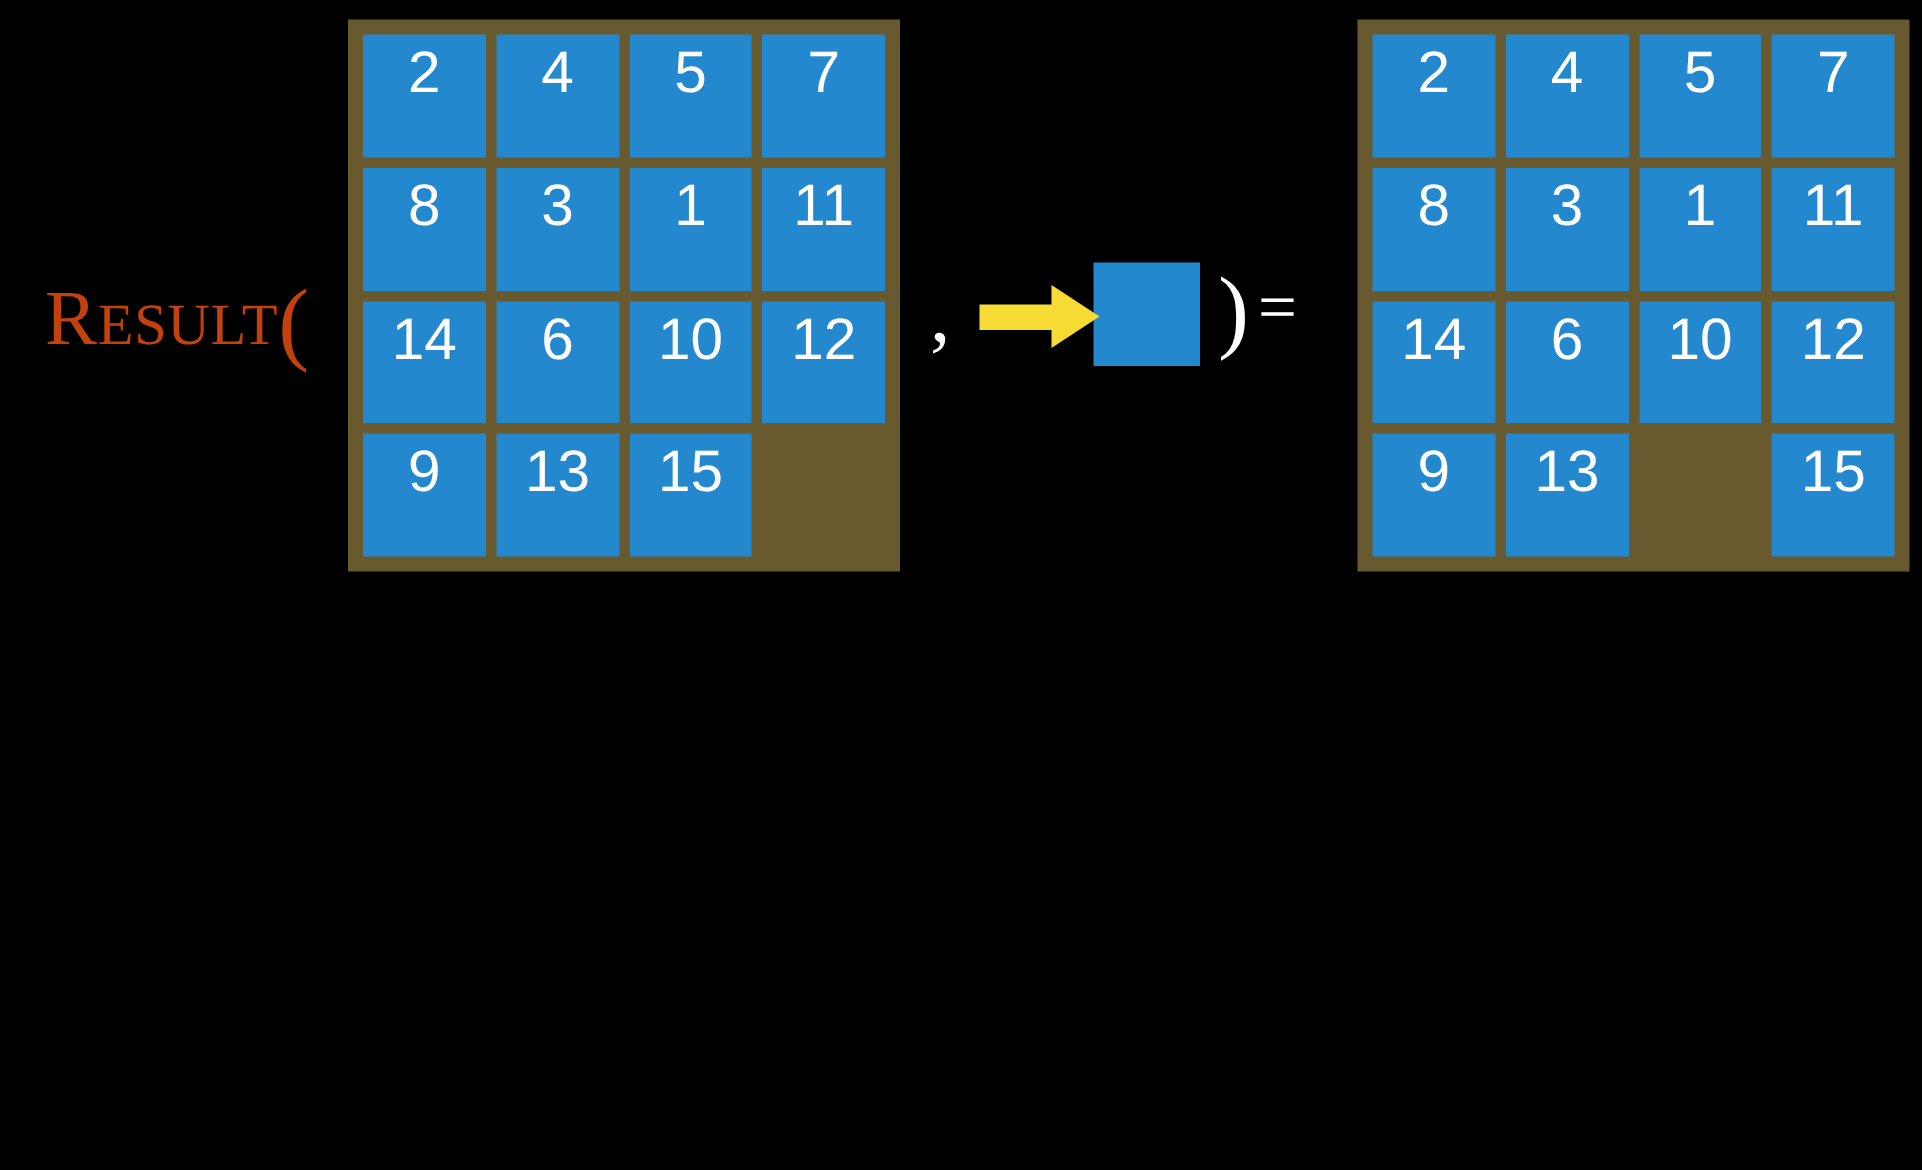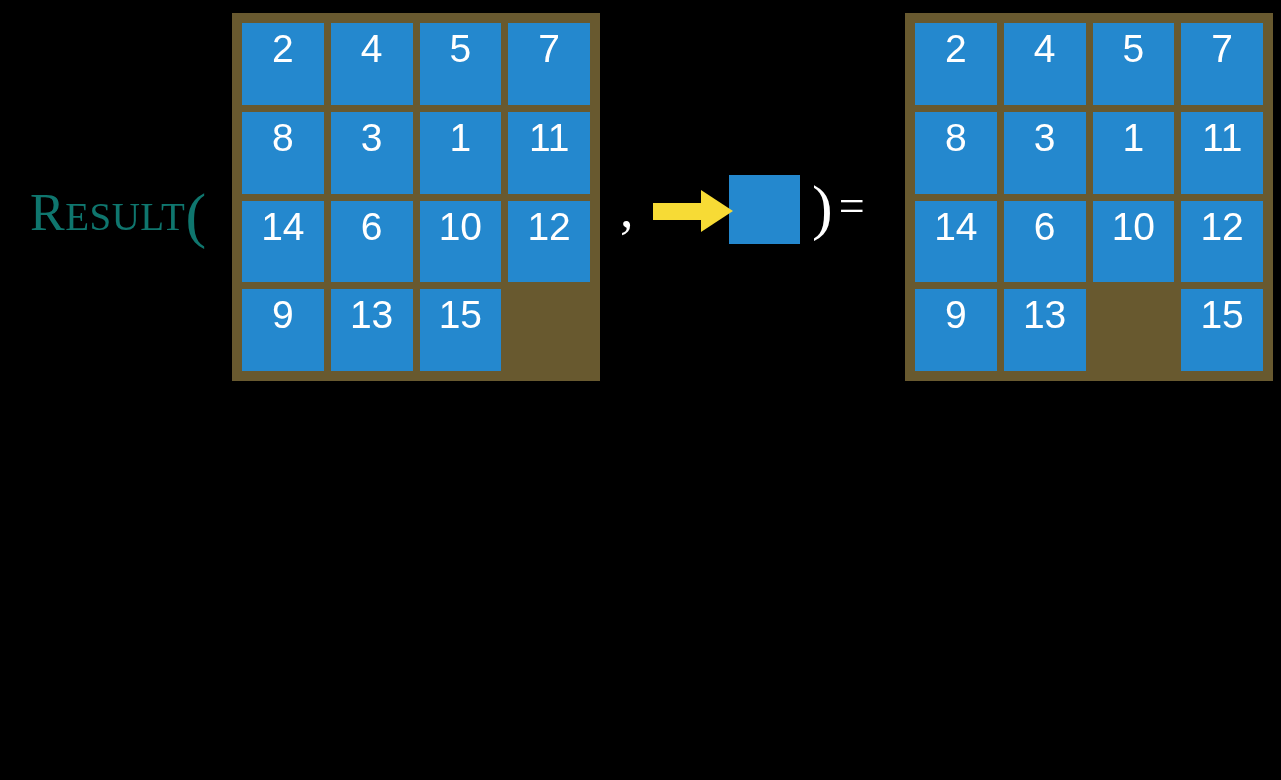--- a/index.html
+++ b/index.html
@@ -29,21 +29,21 @@
     left: 0;
     width: 1281px;
   }
   .eq-row.row-top    { top: 0px;   height: 392px; }
   .eq-row.row-bottom { top: 392px; height: 388px; }
 
   
   .result-label {
     position: absolute;
     font-family: "Liberation Serif", "DejaVu Serif", serif;
-    color: #0f766e;
+    color: #c2410c;
     white-space: nowrap;
     font-weight: 400;
     letter-spacing: 0.5px;
     line-height: 1;
   }
   .result-label .big {
     font-size: 52px;
   }
   .result-label .smallcaps {
     font-size: 39px;

